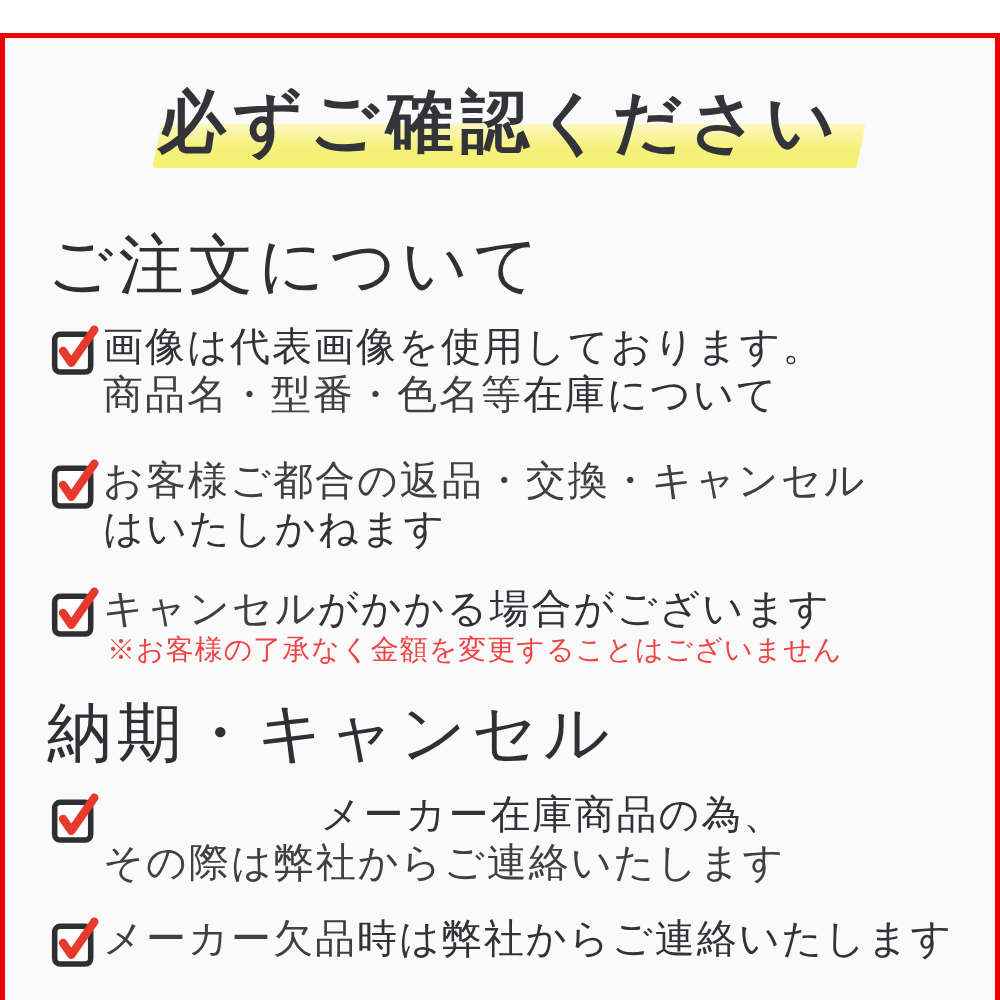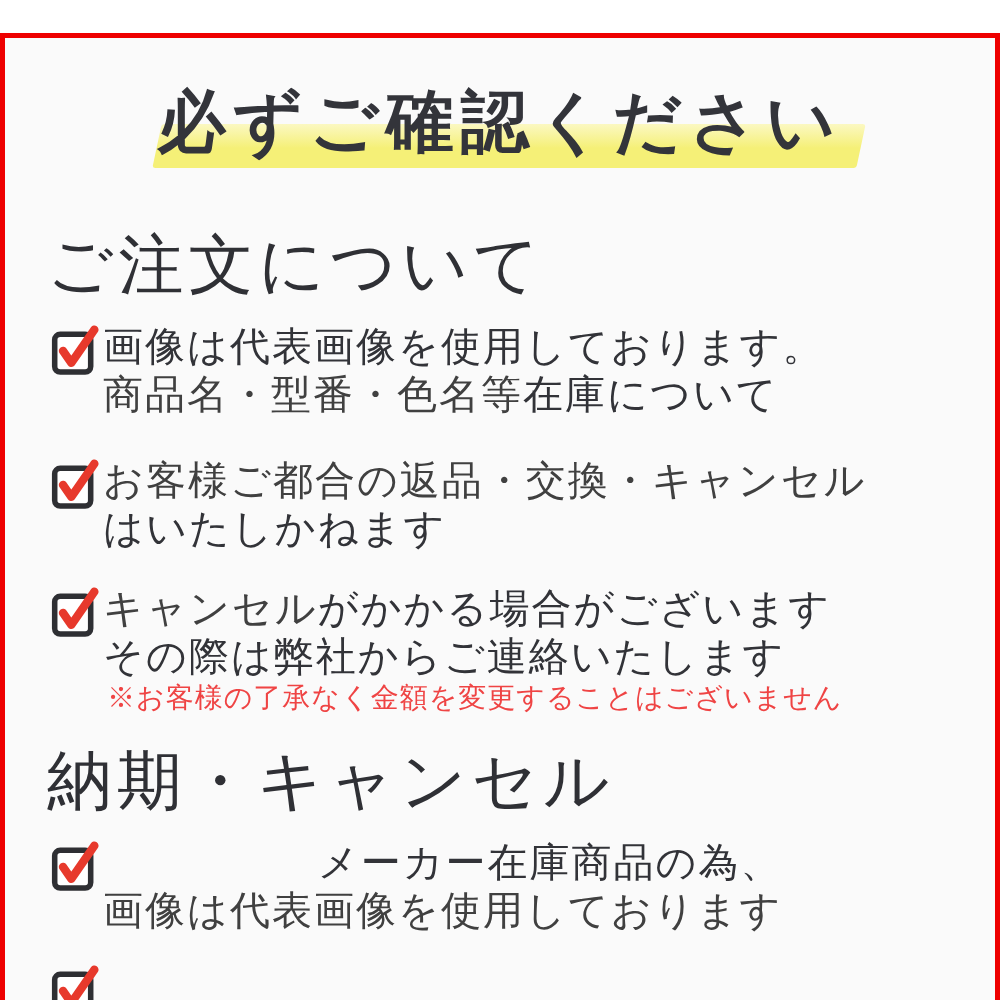--- a/index.html
+++ b/index.html
@@ -96,42 +96,44 @@
 
   <div class="item item-3">
     <span class="cbx">
       <svg viewBox="0 0 52 58" width="48" height="54" aria-hidden="true">
         <rect x="4" y="13" width="39" height="41" rx="6" fill="#ffffff" stroke="#2e2f33" stroke-width="6"></rect>
         <path d="M13 31 L22 44 L47 8" fill="none" stroke="#e7392c" stroke-width="9" stroke-linecap="round" stroke-linejoin="round"></path>
       </svg>
     </span>
     <div class="lines">
       <p><span class="red">キャンセル</span><span>がかかる場合がございます</span></p>
-      <p><span>その際は弊社からご連絡いたします</span></p>
       <p class="note">※お客様の了承なく金額を変更することはございません</p>
     </div>
   </div>
 
   <h2 class="section-heading heading-stock">納期・キャンセル</h2>
 
   <div class="item item-4">
     <span class="cbx">
       <svg viewBox="0 0 52 58" width="48" height="54" aria-hidden="true">
         <rect x="4" y="13" width="39" height="41" rx="6" fill="#ffffff" stroke="#2e2f33" stroke-width="6"></rect>
         <path d="M13 31 L22 44 L47 8" fill="none" stroke="#e7392c" stroke-width="9" stroke-linecap="round" stroke-linejoin="round"></path>
       </svg>
     </span>
     <div class="lines">
       <p><span>メーカー在庫商品の為、</span></p>
-      <p><span class="red">画像は代表画像を使用しております</span></p>
+      <p><span class="red">その際は弊社からご連絡いたします</span></p>
     </div>
   </div>
 
   <div class="item item-5">
     <span class="cbx">
       <svg viewBox="0 0 52 58" width="48" height="54" aria-hidden="true">
         <rect x="4" y="13" width="39" height="41" rx="6" fill="#ffffff" stroke="#2e2f33" stroke-width="6"></rect>
         <path d="M13 31 L22 44 L47 8" fill="none" stroke="#e7392c" stroke-width="9" stroke-linecap="round" stroke-linejoin="round"></path>
       </svg>
     </span>
+    <div class="lines">
+      <p><span class="red">メーカー欠品</span><span>時は弊社からご連絡いたします</span></p>
+    </div>
   </div>
 
 </div>
 
 </body></html>

